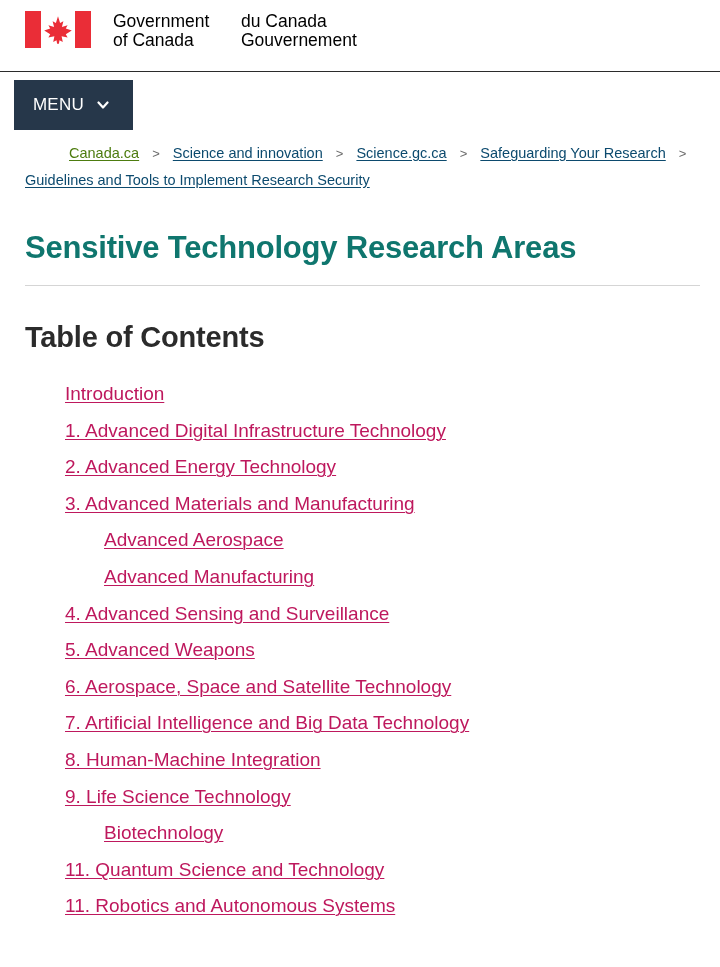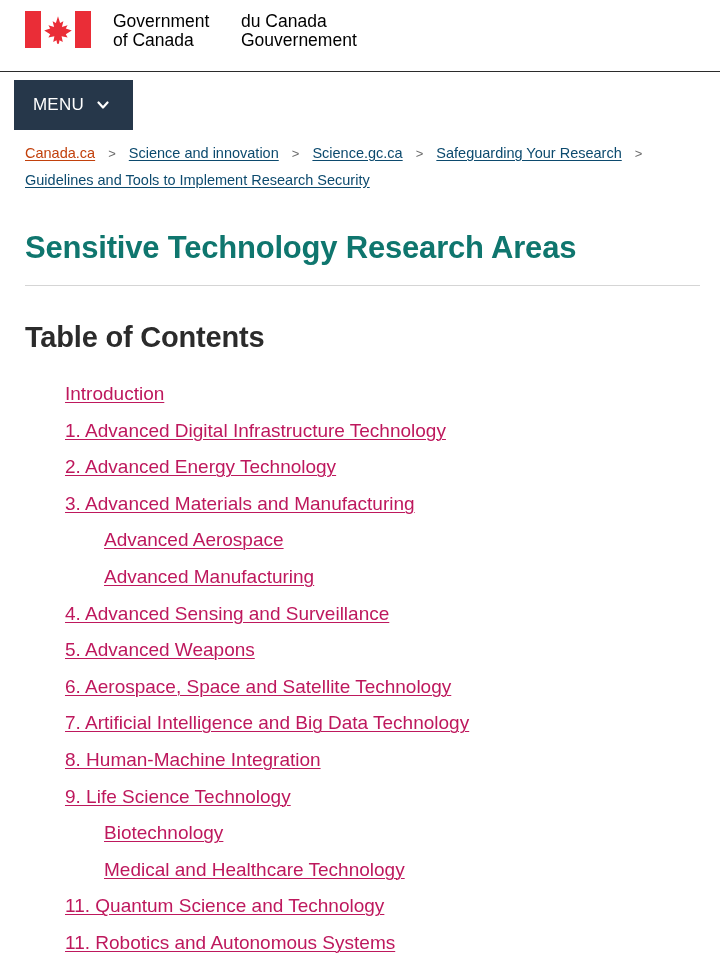--- a/index.html
+++ b/index.html
@@ -118,21 +118,21 @@
     font-size: 14.5px;
     line-height: 27px;
     color: #555555;
   }
   .breadcrumb a {
     color: #0c4a6e;
     text-decoration: underline;
     text-underline-offset: 2px;
     white-space: nowrap;
   }
-  .breadcrumb a.first { color: #c2410c; }
+  .breadcrumb a.first { color: #4d7c0f; margin-left: 44px; }
   .breadcrumb .sep {
     color: #6b6b6b;
     padding: 0 9px;
     font-size: 13px;
   }
 
   
   .main {
     padding: 0 20px 0 25px;
   }
@@ -275,23 +275,20 @@
       </li>
       <li>
         <a href="#">8. Human-Machine Integration</a>
       </li>
       <li>
         <a href="#">9. Life Science Technology</a>
         <ul class="toc-sub">
           <li>
             <a href="#">Biotechnology</a>
           </li>
-          <li>
-            <a href="#">Medical and Healthcare Technology</a>
-          </li>
         </ul>
       </li>
       <li>
         <a href="#">11. Quantum Science and Technology</a>
       </li>
       <li>
         <a href="#">11. Robotics and Autonomous Systems</a>
       </li>
     </ul>
 

